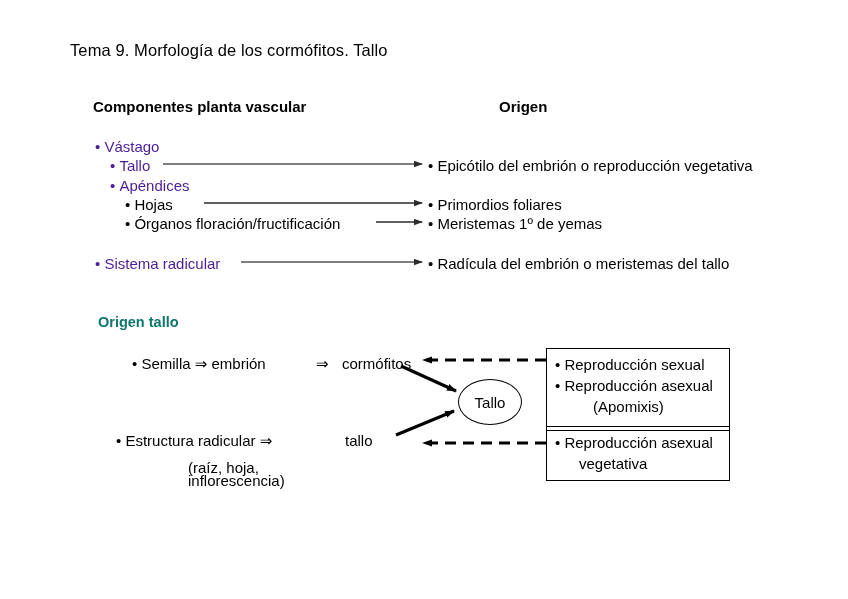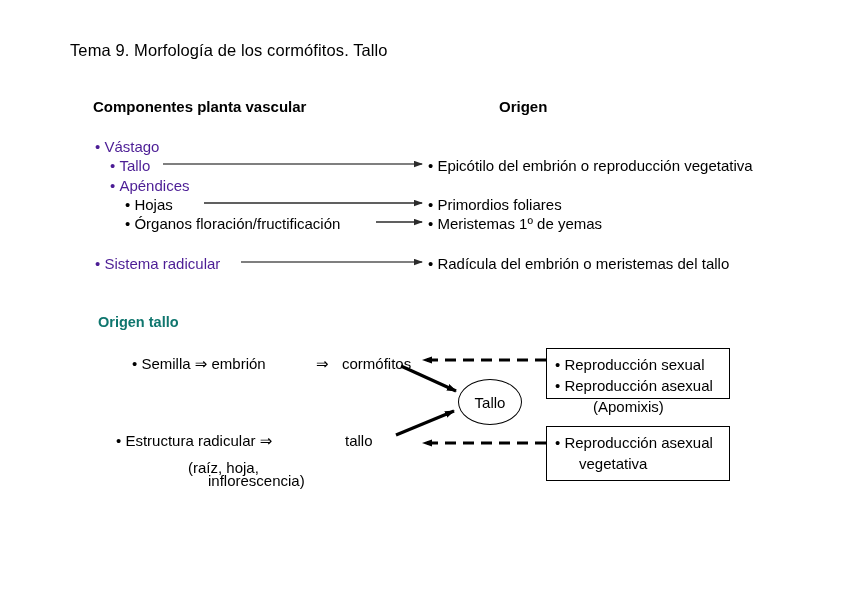--- a/index.html
+++ b/index.html
@@ -65,21 +65,21 @@
     color: #0f766e;
   }
 
   .flow-text { font-size: 15px; }
   #flow-semilla    { left: 125px; top: 355px; margin-left: 7px; }
   #flow-epicotilo  { left: 342px; top: 355px; }
   #flow-arrow2     { left: 316px; top: 355px; }
   #flow-estructura { left: 116px; top: 432px; }
   #flow-tallo-word { left: 345px; top: 432px; }
   #flow-raiz       { left: 188px; top: 453px; margin-top: 6px; }
-  #flow-infl       { left: 188px; top: 472px; margin-left: 20px; }
+  #flow-infl       { left: 188px; top: 472px; }
 
   #ellipse-tallo {
     left: 458px;
     top: 379px;
     width: 64px;
     height: 46px;
     border: 1.6px solid #000;
     border-radius: 50%;
     box-sizing: border-box;
     display: flex;
@@ -92,21 +92,21 @@
     border: 1.4px solid #000;
     box-sizing: border-box;
     font-size: 15px;
     line-height: 21px;
     padding: 5px 8px 6px 8px;
   }
   #box-sexual {
     left: 546px;
     top: 348px;
     width: 184px;
-    height: 51px;
+    height: 83px;
   }
   #box-vegetativa {
     left: 546px;
     top: 426px;
     width: 184px;
     height: 55px;
   }
   .rbox .bline { white-space: nowrap; }
   .rbox .indent { padding-left: 38px; }
   .rbox .indent2 { padding-left: 24px; }

